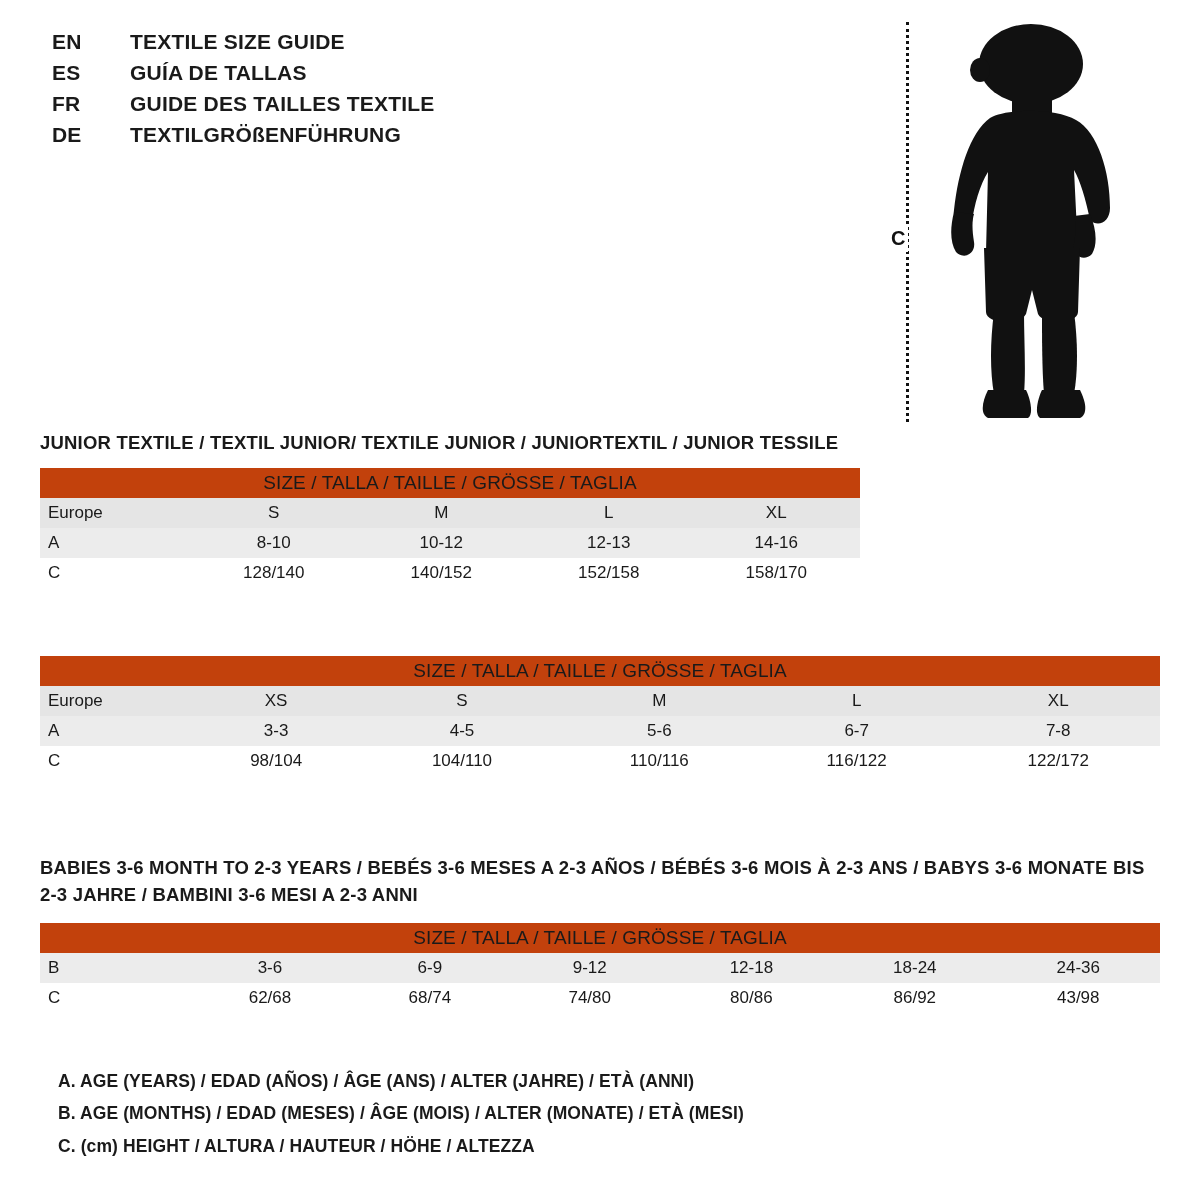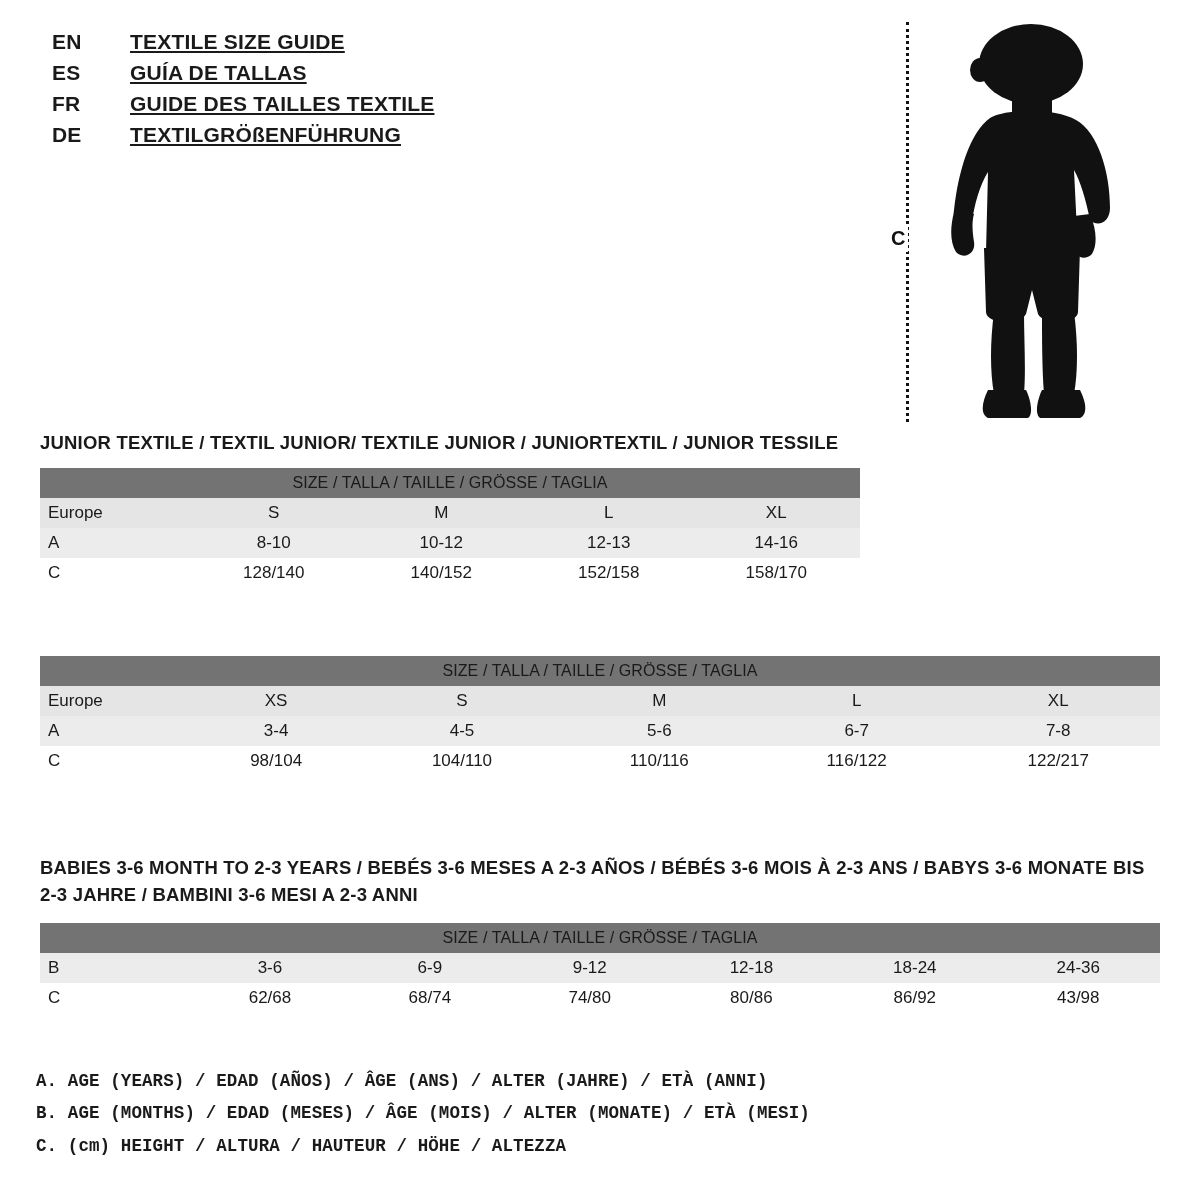--- a/index.html
+++ b/index.html
@@ -34,21 +34,20 @@
     font-weight: 700;
     letter-spacing: 0.2px;
     color: #1a1a1a;
   }
   .lang-text {
     font-size: 21px;
     font-weight: 700;
     letter-spacing: 0.2px;
     color: #1a1a1a;
     white-space: nowrap;
-    text-decoration: underline;
   }
 
   
   .figure-area {
     position: absolute;
     right: 48px; top: 10px;
     width: 260px; height: 420px;
   }
   .height-line {
     position: absolute;
@@ -88,43 +87,42 @@
     color: #1a1a1a;
   }
   table.size-table td, table.size-table th {
     padding: 0;
     height: 30px;
     font-weight: 400;
     text-align: center;
     vertical-align: middle;
   }
   .band-row td {
-    background: #737373;
+    background: #c2410c;
     font-weight: 700;
     text-align: left;
     padding-left: 8px;
-    font-size: 16px;
+    font-size: 19px;
     letter-spacing: 0.1px;
     height: 29px;
   }
   .row-light td { background: #ffffff; }
   .row-shade td { background: #ececec; }
   .row-label {
     text-align: left !important;
     padding-left: 8px !important;
     width: 150px;
   }
   .row-head td { background: #e5e5e5; }
 
   
   .legend {
     position: absolute;
-    left: 36px;
+    left: 58px;
     width: 1000px;
-    font-family: Liberation Mono, monospace;
   }
   .legend-line {
     font-size: 17.5px;
     font-weight: 700;
     letter-spacing: 0.1px;
     color: #1a1a1a;
     line-height: 1.85;
     white-space: nowrap;
   }
 </style>
@@ -234,33 +232,33 @@
         <tr class="row-head">
           <td class="row-label">Europe</td>
           <td>XS</td>
           <td>S</td>
           <td>M</td>
           <td>L</td>
           <td>XL</td>
         </tr>
         <tr class="row-shade">
           <td class="row-label">A</td>
-          <td>3-4</td>
+          <td>3-3</td>
           <td>4-5</td>
           <td>5-6</td>
           <td>6-7</td>
           <td>7-8</td>
         </tr>
         <tr class="row-light">
           <td class="row-label">C</td>
           <td>98/104</td>
           <td>104/110</td>
           <td>110/116</td>
           <td>116/122</td>
-          <td>122/217</td>
+          <td>122/172</td>
         </tr>
       </tbody>
     </table>
   </div>
 
   <div style="position:absolute; left:40px; top:855px; width:1120px;">
     <div class="section-title two-line">BABIES 3-6 MONTH TO 2-3 YEARS / BEBÉS 3-6 MESES A 2-3 AÑOS / BÉBÉS 3-6 MOIS À 2-3 ANS / BABYS 3-6 MONATE BIS 2-3 JAHRE / BAMBINI 3-6 MESI A 2-3 ANNI</div>
     <table class="size-table" style="margin-top:14px; width:1120px;">
       <tbody>
         <tr class="band-row">

